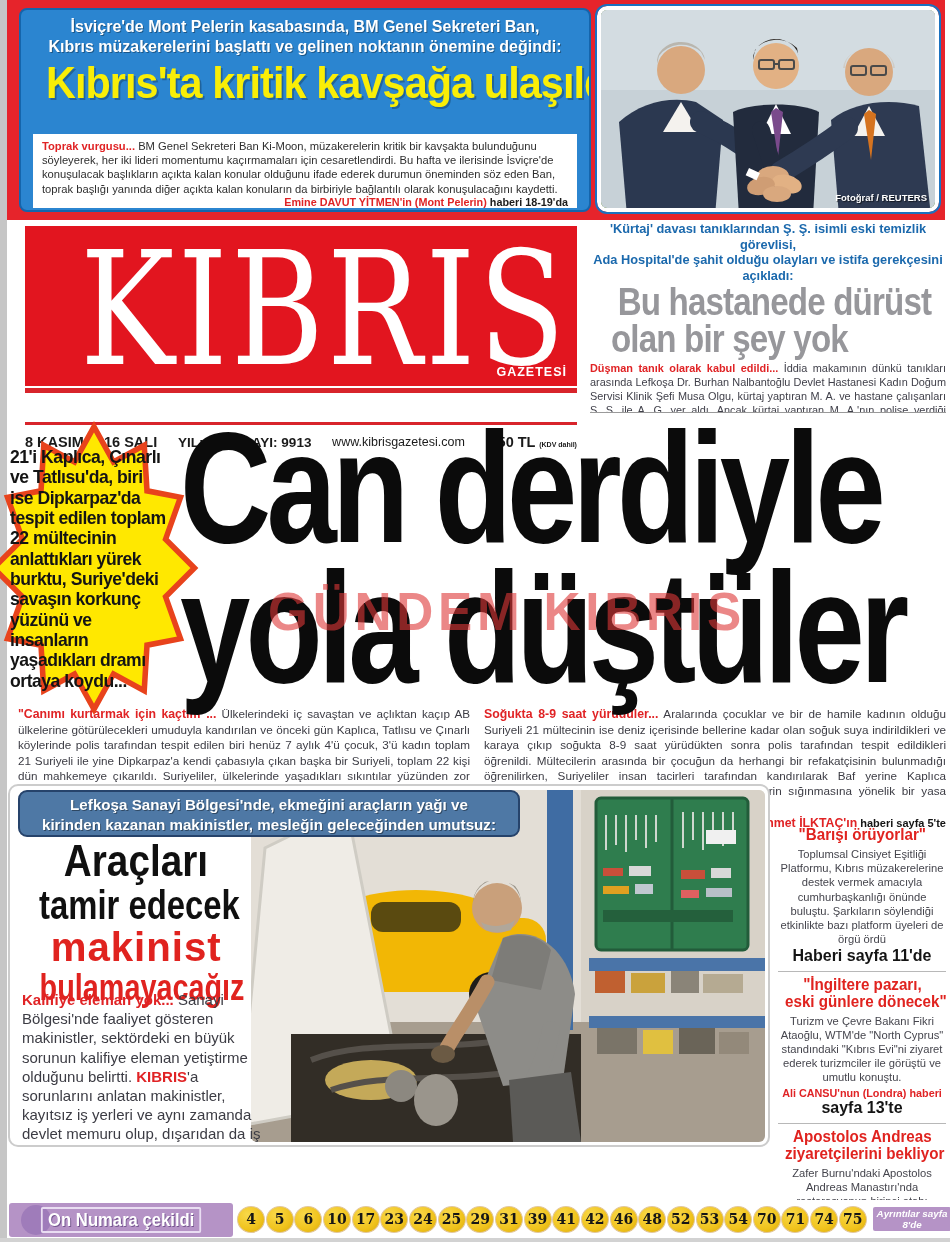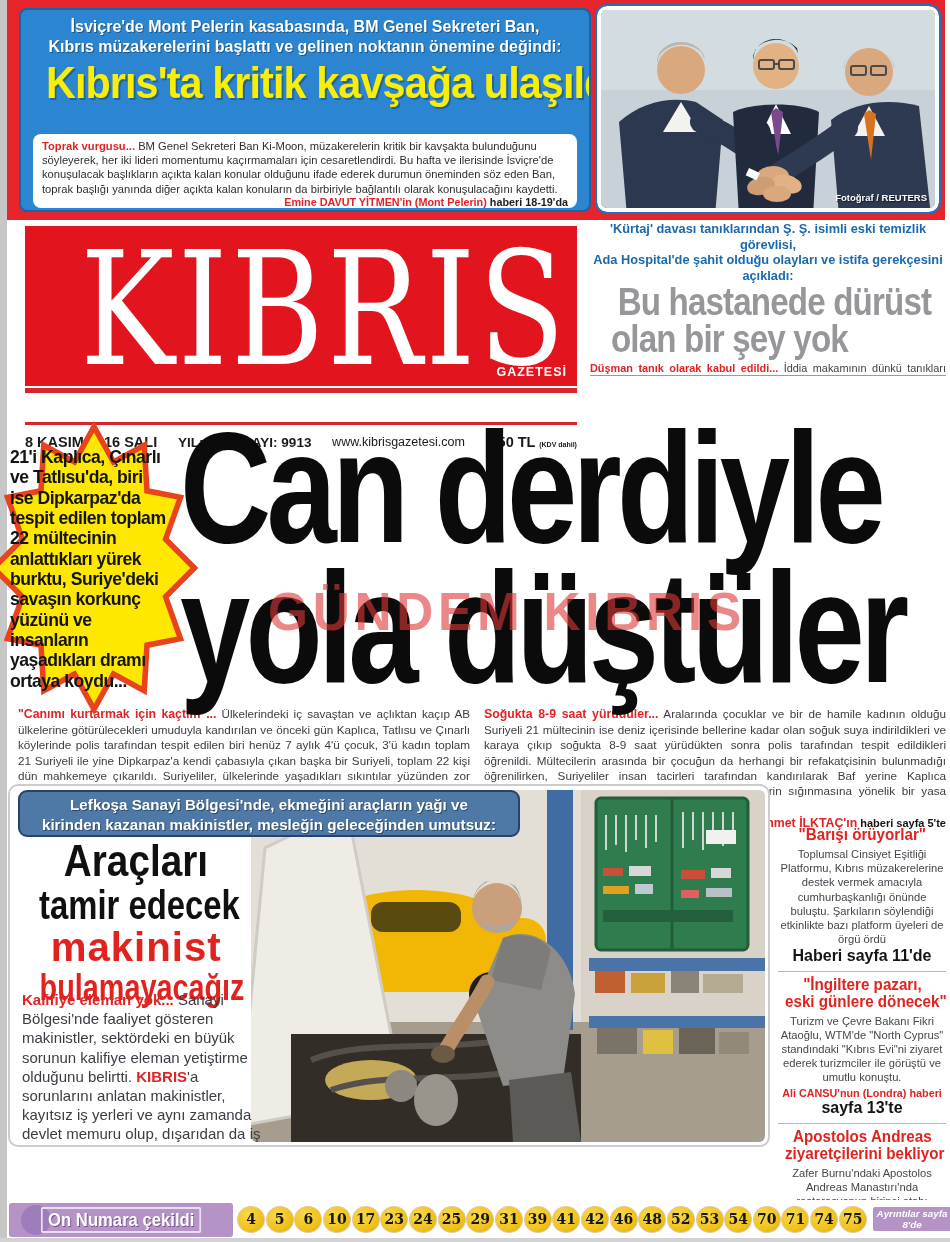--- a/index.html
+++ b/index.html
@@ -10,21 +10,21 @@
   .edge-bottom { position:absolute; left:0; top:1238px; width:950px; height:4px; background:#d2d2d2; }
 
   .abs { position:absolute; }
 
   
   .top-band { left:7px; top:0; width:938px; height:220px; background:#e6242b; }
   .blue-panel { position:absolute; left:12px; top:8px; width:572px; height:204px; background:#2b85d0; border:2px solid #1565ab; border-radius:8px; overflow:hidden; }
   .bp-kicker { margin-top:7px; text-align:center; color:#ffffff; font-weight:bold; font-size:16px; line-height:1.22; text-shadow:1px 1px 0 rgba(0,0,0,.35); }
   .bp-head { text-align:center; margin-top:1px; }
   .bp-head span { display:inline-block; transform:scaleX(.92); transform-origin:center; color:#f9ee07; font-weight:bold; font-size:45px; letter-spacing:-1px; white-space:nowrap; text-shadow:2px 2px 0 rgba(0,0,0,.25); }
-  .bp-box { position:absolute; left:12px; top:124px; width:544px; height:74px; background:#ffffff; border-radius:8px; padding:5px 9px 4px 9px; font-size:11.2px; line-height:1.27; color:#2e2e2e; overflow:hidden; }
+  .bp-box { position:absolute; left:12px; top:124px; width:544px; height:74px; background:#ffffff; border-radius:0; padding:5px 9px 4px 9px; font-size:11.2px; line-height:1.27; color:#2e2e2e; overflow:hidden; }
   .lead-red { color:#e02325; font-weight:bold; }
   .byline { text-align:right; font-size:10.8px; margin-top:0px; }
   .byline .b-red { color:#e02325; font-weight:bold; }
   .byline .b-black { color:#1c1c1c; font-weight:bold; }
 
   
   .photo-frame { left:597px; top:6px; width:342px; height:206px; border:4px solid #ffffff; outline:2px solid #1a72c0; border-radius:10px; overflow:hidden; background:#4d7c0f; }
   .photo-cap { position:absolute; right:8px; bottom:5px; color:#ffffff; font-weight:bold; font-size:9.5px; text-shadow:1px 1px 1px rgba(0,0,0,.6); }
 
   
@@ -35,21 +35,21 @@
   .dl-rule-top { left:25px; top:388px; width:552px; height:5px; background:#d8242b; }
   .dateline { left:25px; top:385px; width:552px; height:26px; display:flex; align-items:center; justify-content:space-between; color:#1a1a1a;margin-top:44px; }
   .dl-date { font-weight:bold; font-size:14.5px; }
   .dl-mid { font-weight:bold; font-size:13.5px; }
   .dl-web { font-size:12.5px; }
   .dl-price { font-weight:bold; font-size:14.5px; }
   .dl-note { font-size:7px; font-weight:bold; }
   .dl-rule-bot { left:25px; top:422px; width:552px; height:3px; background:#d8242b; }
 
   
-  .hosp { left:590px; top:221px; width:356px; height:155px; border-bottom:1px solid #9a9a9a; overflow:hidden; }
+  .hosp { left:590px; top:221px; width:356px; height:192px; border-bottom:1px solid #9a9a9a; overflow:hidden; }
   .hosp-kicker { text-align:center; color:#1b69ad; font-weight:bold; font-size:12.8px; line-height:1.22; }
   .hosp-head { text-align:left; margin-top:1px; }
   .hosp-head div span { display:inline-block; transform:scaleX(.85); transform-origin:center; color:#97979b; font-weight:bold; font-size:39px; line-height:.93; letter-spacing:-1px; white-space:nowrap; }
   .hosp-body { margin-top:4px; font-size:10.9px; line-height:1.29; color:#40404a; text-align:justify; }
 
   
   .starburst-svg { left:-12px; top:418px; width:212px; height:300px; z-index:2; }
   .star-text { left:10px; top:447px; width:164px; z-index:3; font-weight:bold; font-size:18.5px; line-height:1.1; color:#141414; transform:scaleX(.95); transform-origin:left top; letter-spacing:-0.5px; }
   .main-h1 { left:180px; top:408px; z-index:1; }
   .main-h2 { left:180px; top:548px; z-index:1; }

